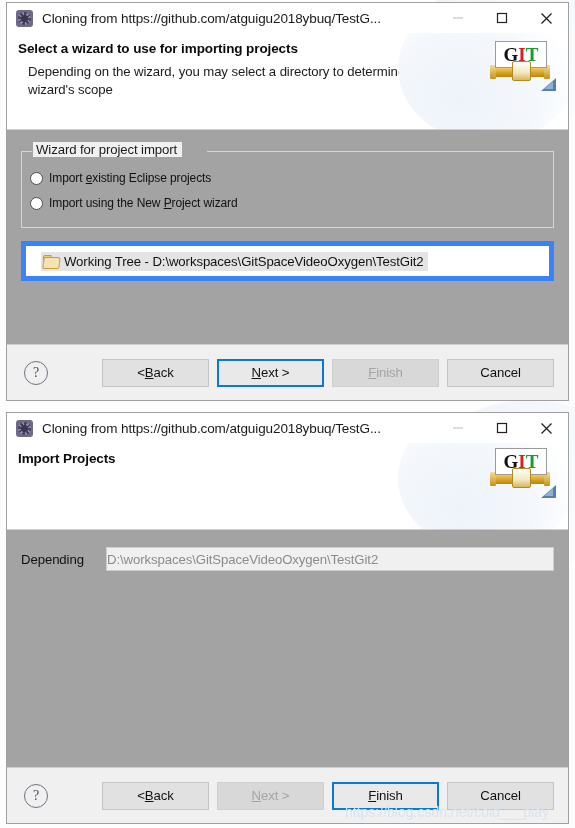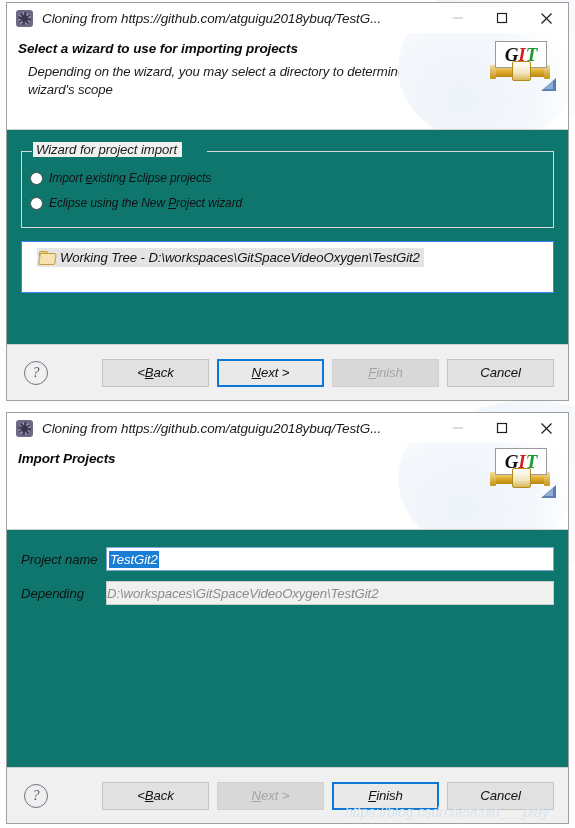--- a/index.html
+++ b/index.html
@@ -21,21 +21,20 @@
   
   .dialog {
     position: absolute;
     left: 6px;
     width: 563px;
     background: #f0f0f0;
     border: 1px solid #a0a0a0;
     box-sizing: border-box;
     display: flex;
     flex-direction: column;
-    font-style: italic;
   }
   #dialog-one { top: 2px;  height: 399px; }
   #dialog-two { top: 412px; height: 412px; }
 
   
   .titlebar {
     height: 30px;
     background: #ffffff;
     display: flex;
     align-items: center;
@@ -199,21 +198,21 @@
     right: 1px; bottom: 0px;
     width: 0; height: 0;
     border-left: 9px solid transparent;
     border-bottom: 8px solid #8fb0d4;
     z-index: 6;
   }
 
   
   .dlg-body {
     flex: 1 1 auto;
-    background: #0f766e;
+    background: #a3a3a3;
     position: relative;
     padding: 12px 14px 0 14px;
     box-sizing: border-box;
   }
 
   
   .groupbox {
     border: 1px solid #d6d6d6;
     border-top: none;
     position: relative;
@@ -274,22 +273,22 @@
   .radio-row.focused .radio-label {
     border: 1px dotted #444444;
     padding: 0px 1px;
   }
   .mn { text-decoration: underline; }
 
   
   .treebox {
     margin-top: 13px;
     background: #ffffff;
-    border: 1px solid #3b82f6;
-    height: 52px;
+    border: 5px solid #3b82f6;
+    height: 40px;
     box-sizing: border-box;
     padding: 6px 0 0 0;
     position: relative;
   }
   .tree-item {
     display: inline-flex;
     align-items: center;
     background: #e4e4e4;
     margin-left: 15px;
     padding: 1px 4px 1px 2px;
@@ -502,21 +501,21 @@
         <span class="group-legend">Wizard for project import</span>
         <div class="radio-list">
 
           <div class="radio-row">
             <span class="radio-mark"></span>
             <span class="radio-label"><span>Import </span><span class="mn">e</span><span>xisting Eclipse projects</span></span>
           </div>
 
           <div class="radio-row">
             <span class="radio-mark"></span>
-            <span class="radio-label"><span>Eclipse using the New </span><span class="mn">P</span><span>roject wizard</span></span>
+            <span class="radio-label"><span>Import using the New </span><span class="mn">P</span><span>roject wizard</span></span>
           </div>
 
 
         </div>
       </div>
 
       <div class="treebox">
         <div class="tree-item">
           <span class="folder-icon">
             <span class="ft"></span>
@@ -597,26 +596,20 @@
         </div>
         <div class="git-valve"></div>
         <div class="git-tri"></div>
         <div class="git-tri-in"></div>
       </div>
     </div>
 
     <div class="dlg-body">
       <div class="form">
         <div class="form-row">
-          <span class="form-label">Project name</span>
-          <div class="text-input">
-            <span class="sel-text">TestGit2</span>
-          </div>
-        </div>
-        <div class="form-row">
           <span class="form-label">Depending</span>
           <div class="text-input disabled">D:\workspaces\GitSpaceVideoOxygen\TestGit2</div>
         </div>
       </div>
     </div>
 
     <div class="buttonbar">
       <div class="help-btn">?</div>
       <div class="btn-group">
         <div class="btn">

